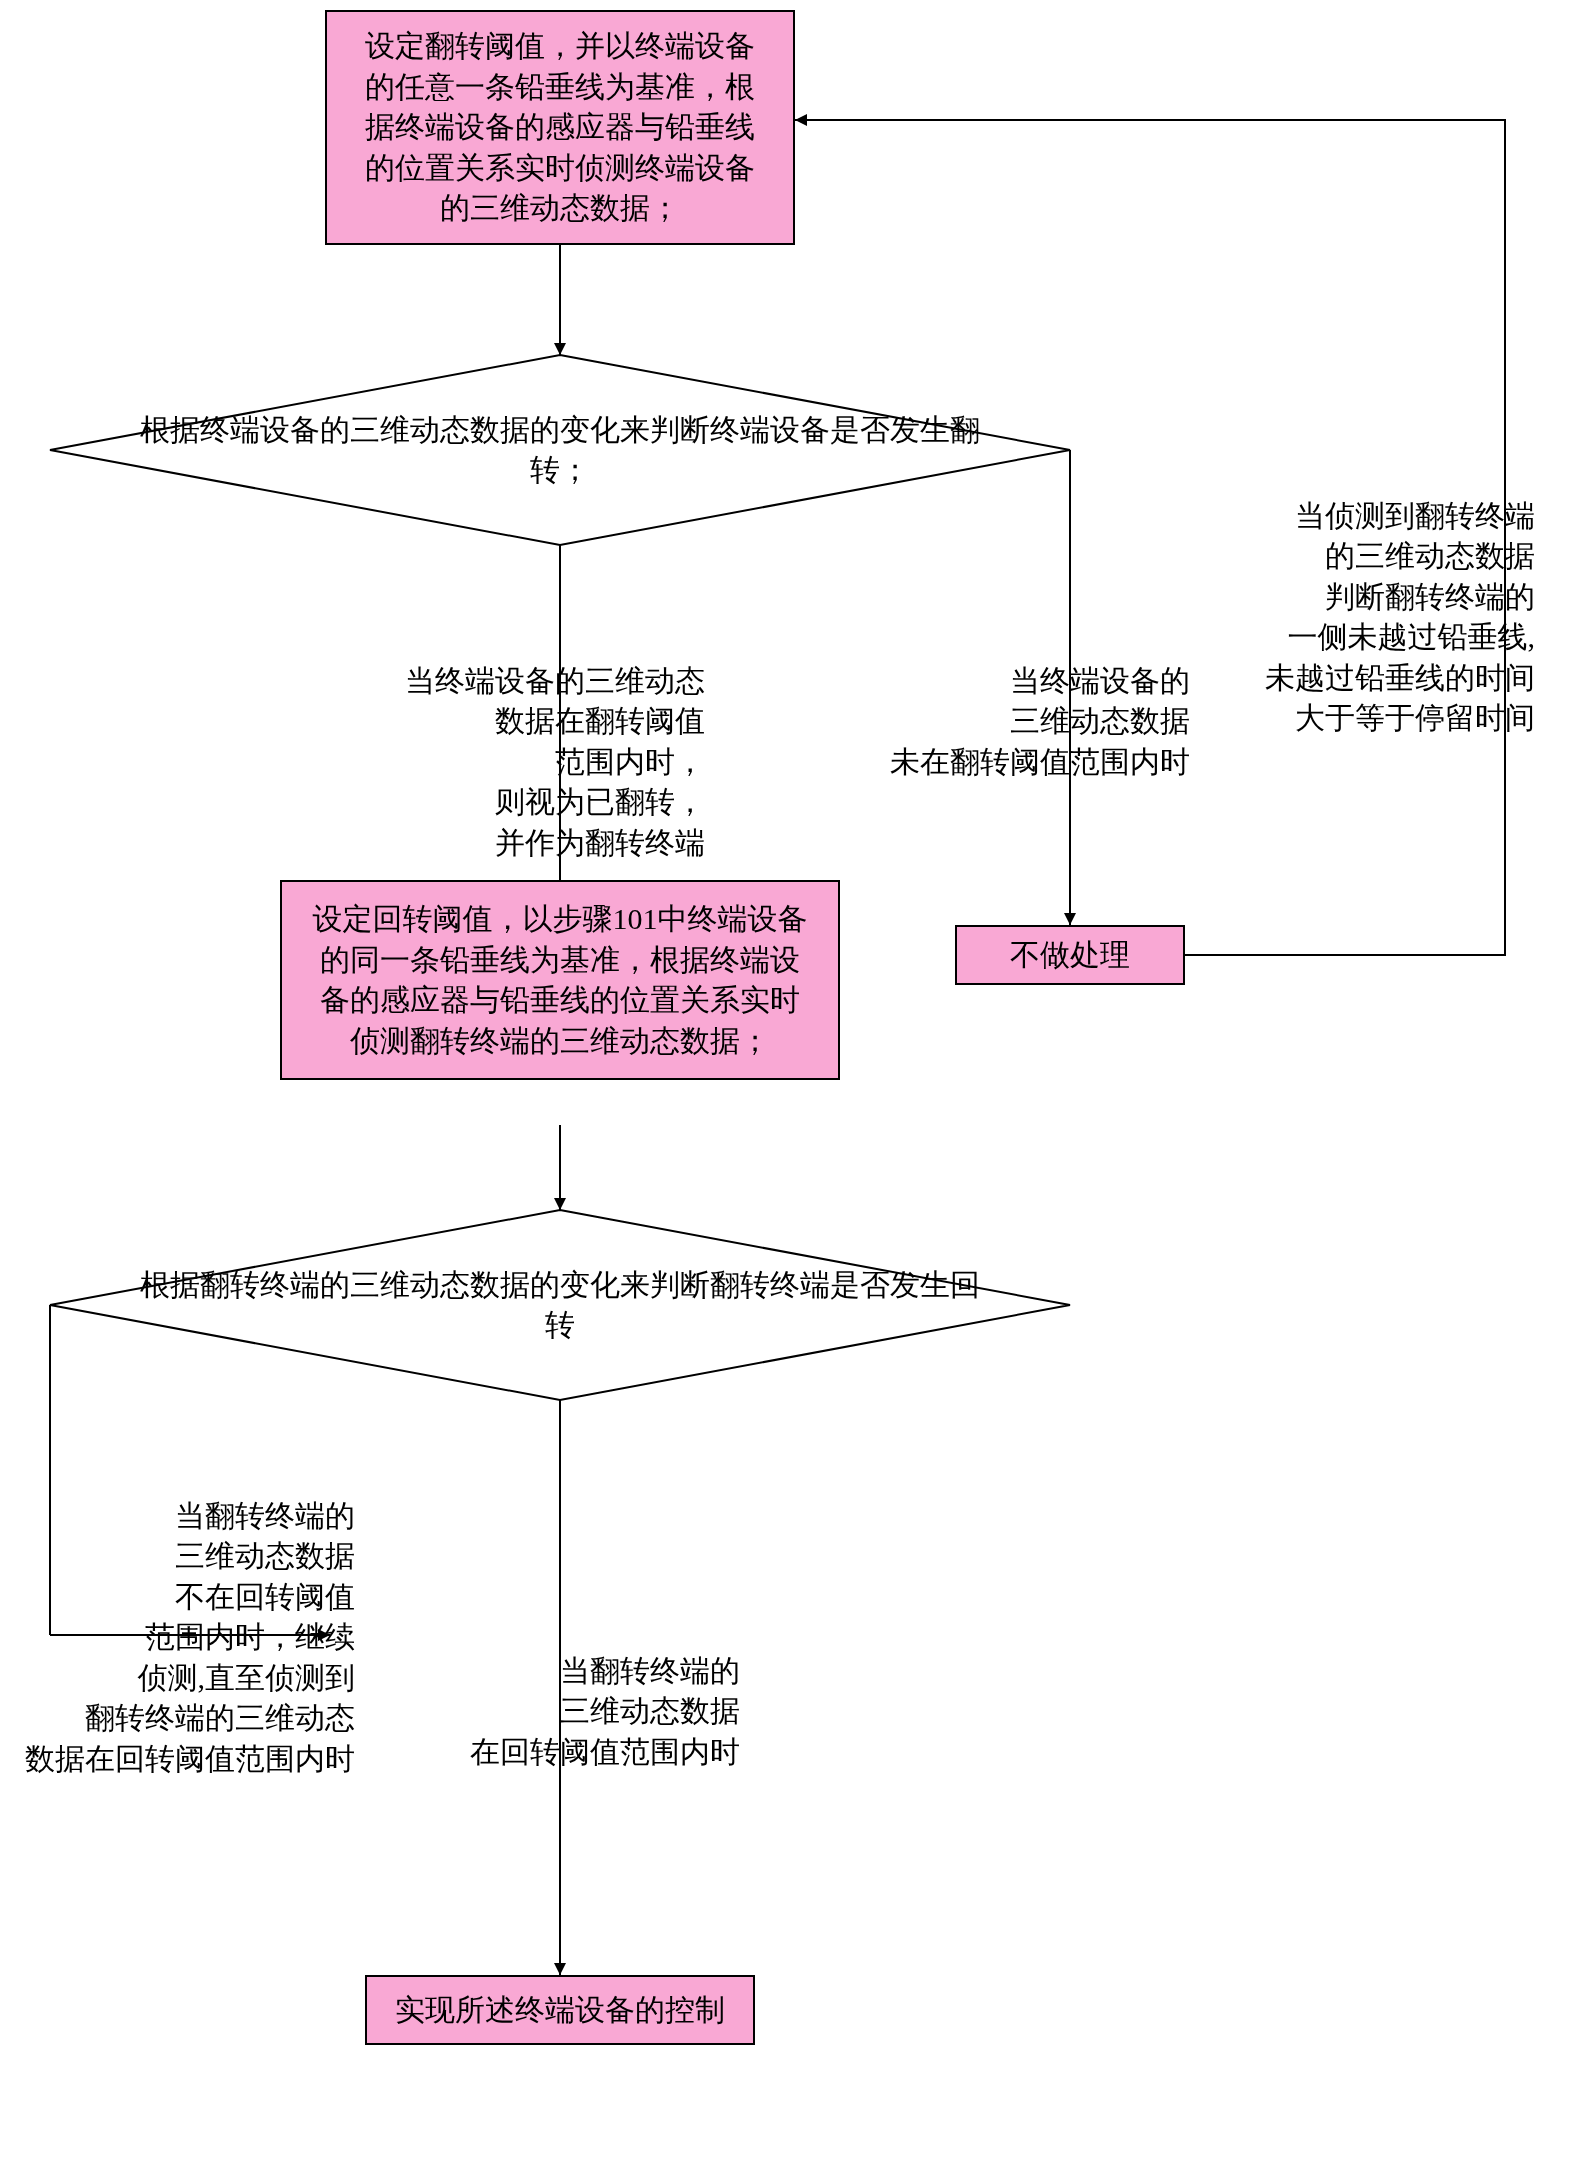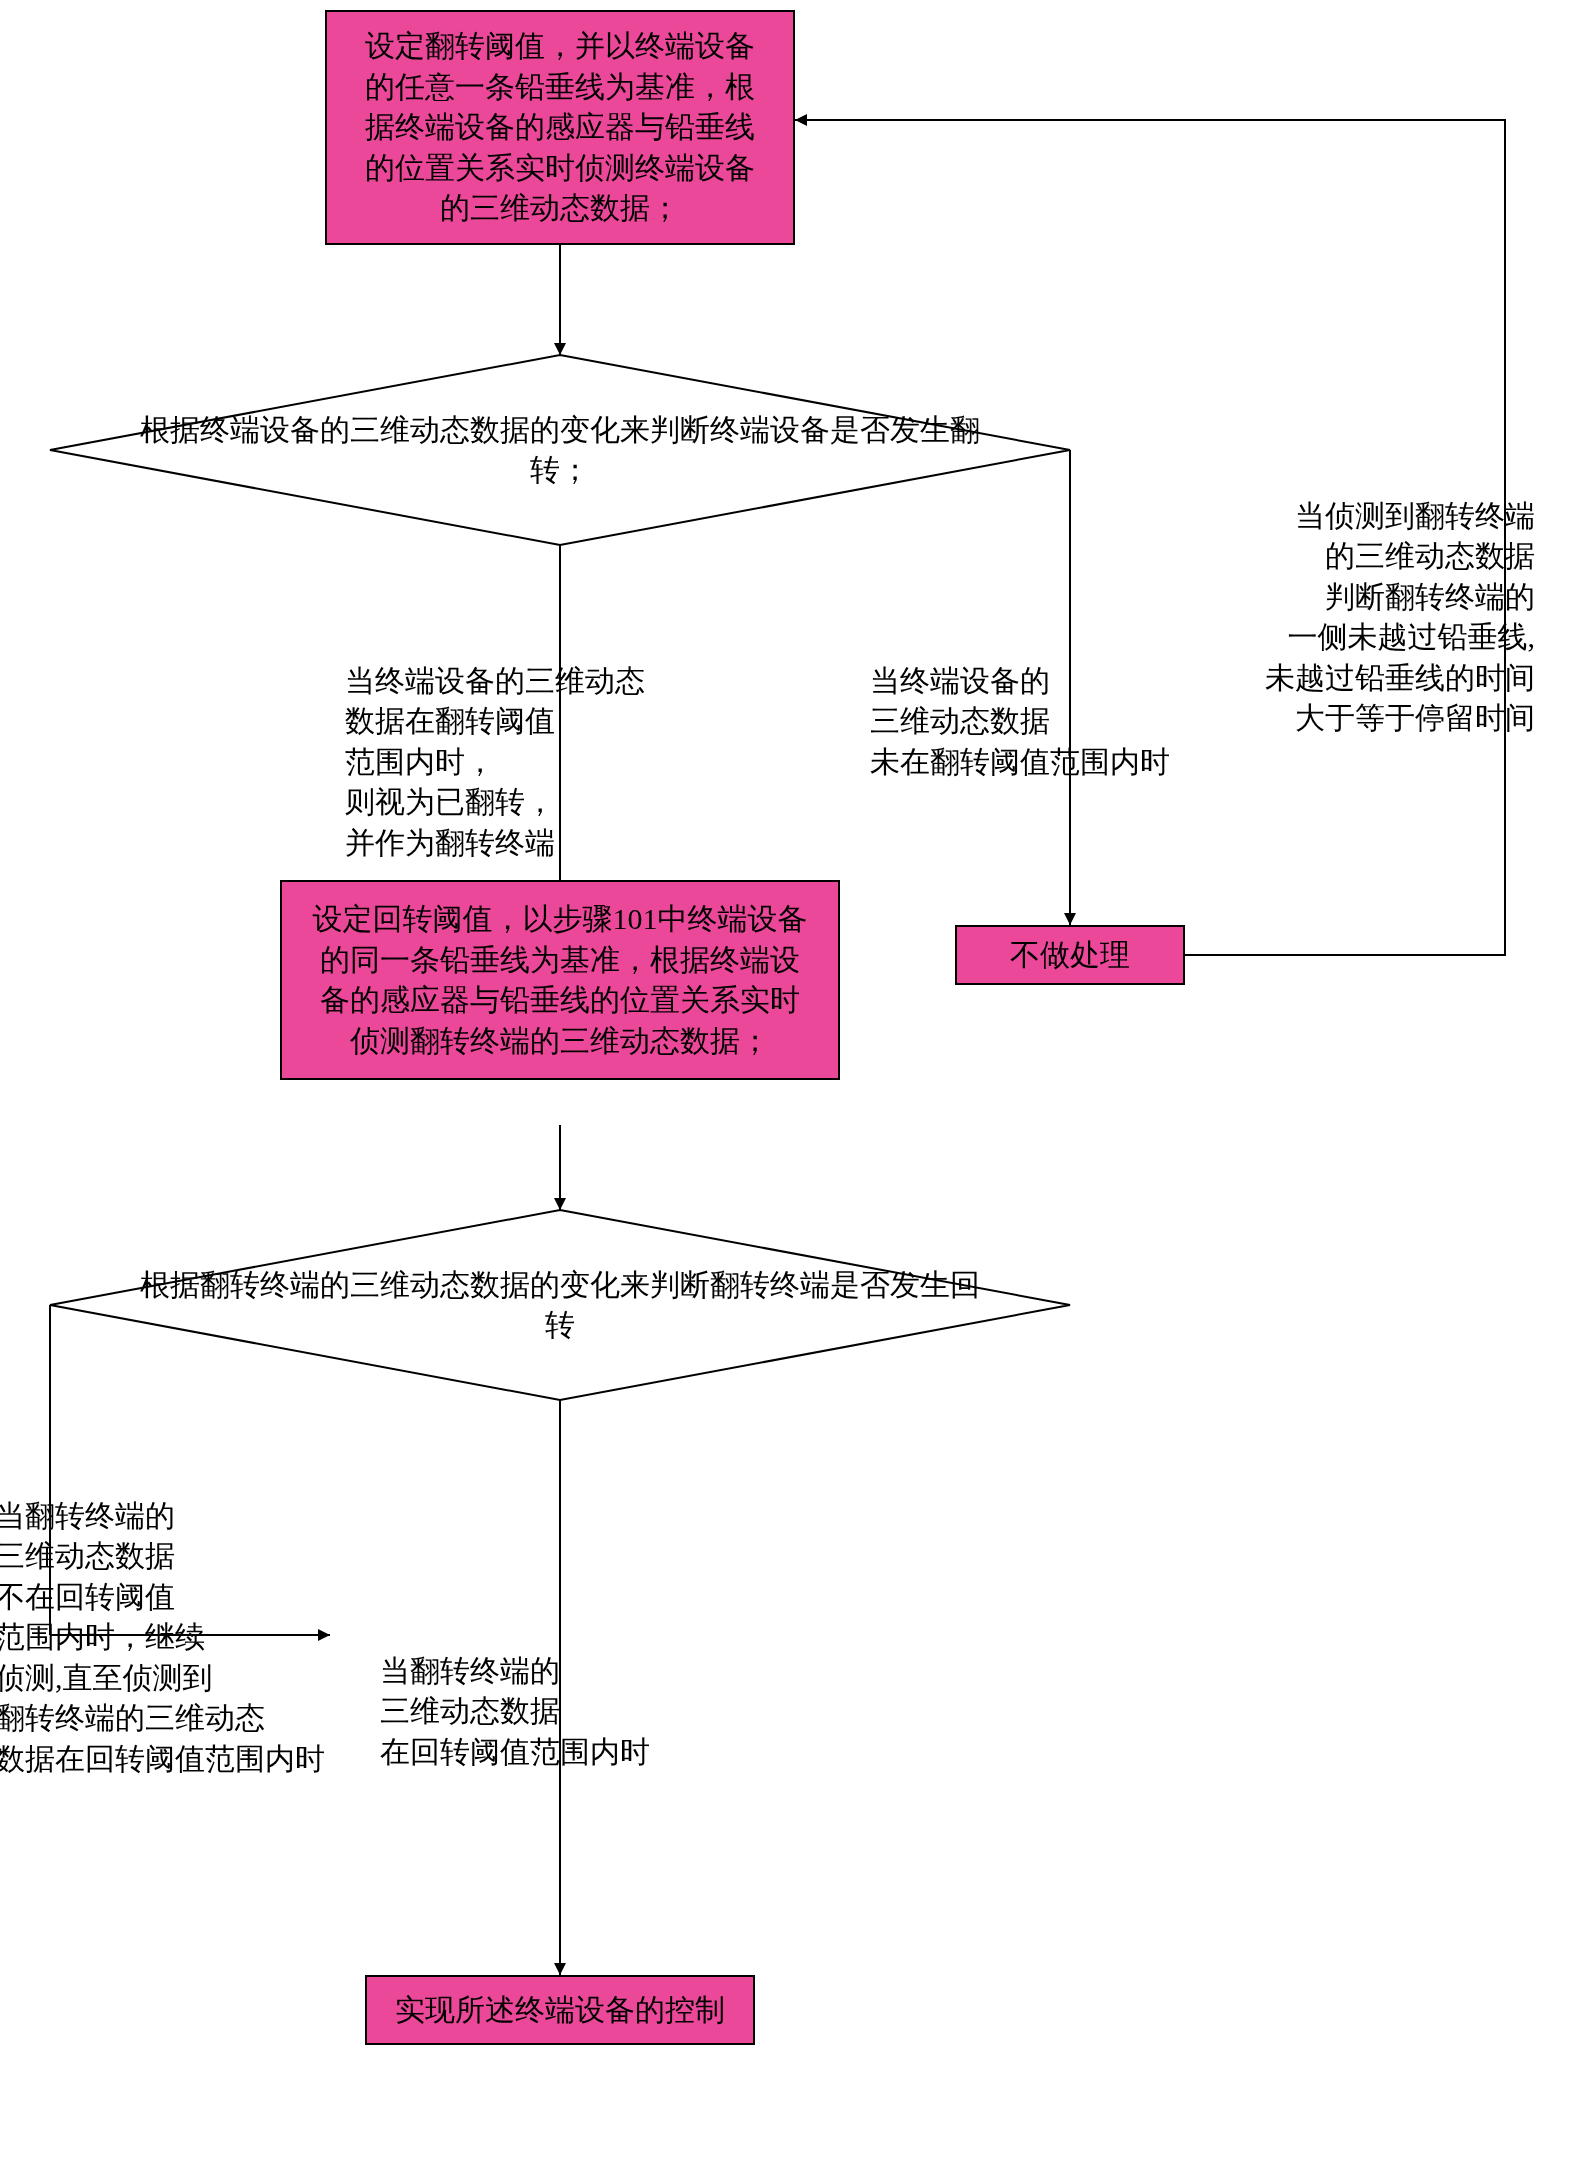--- a/index.html
+++ b/index.html
@@ -12,31 +12,31 @@
     height: 2176px;
     position: relative;
     font-family: "SimSun", "宋体", serif;
     font-size: 30px;
     line-height: 1.35;
     color: #000;
   }
   .box {
     position: absolute;
     border: 2px solid #000;
-    background: #ec4899;
+    background: #f9a8d4;
     display: flex;
     align-items: center;
     justify-content: center;
     text-align: center;
     padding: 8px 24px;
     box-sizing: border-box;
   }
   .label {
     position: absolute;
-    text-align: left;
+    text-align: right;
     background: transparent;
   }
   svg.overlay {
     position: absolute;
     left: 0;
     top: 0;
     width: 1590px;
     height: 2176px;
     pointer-events: none;
   }

